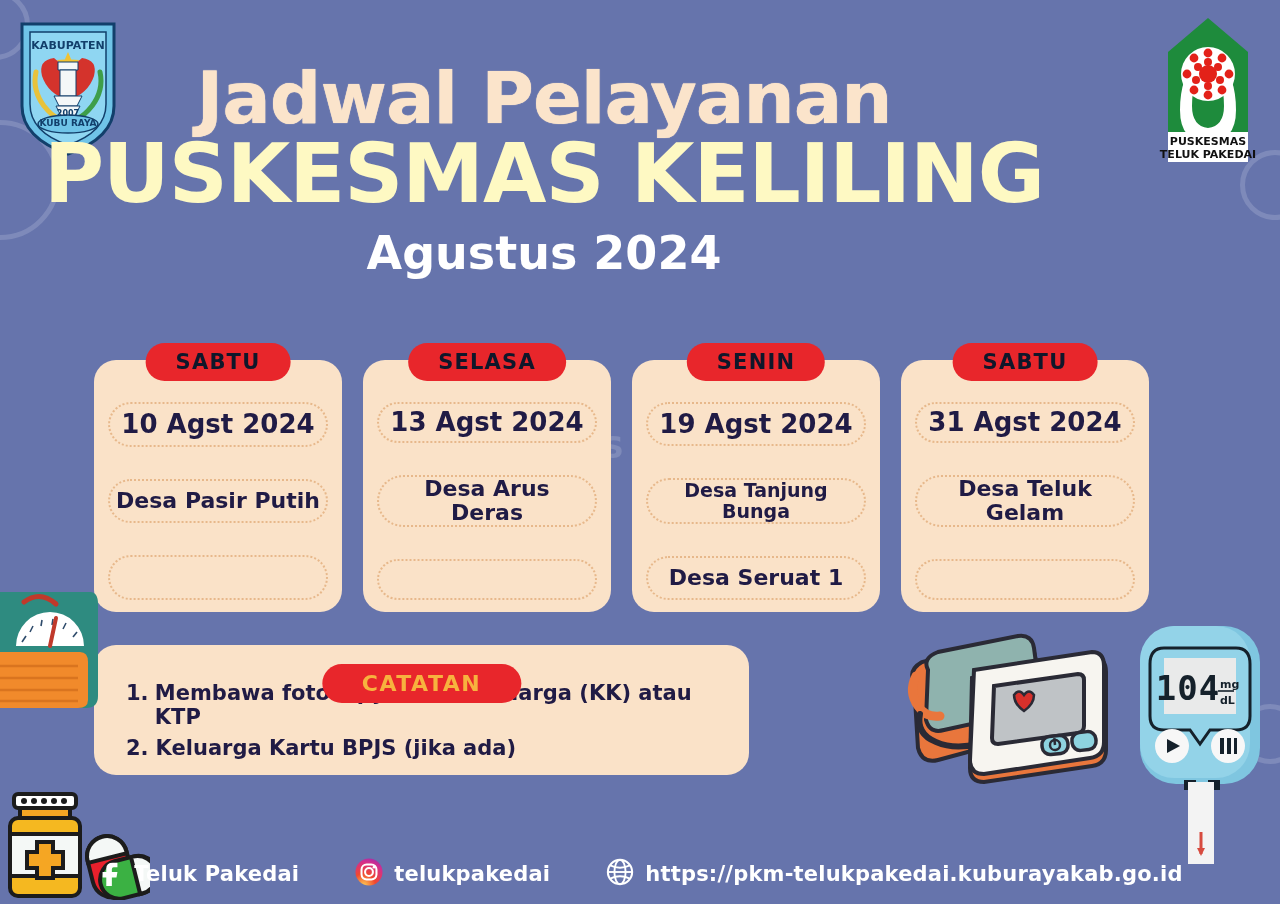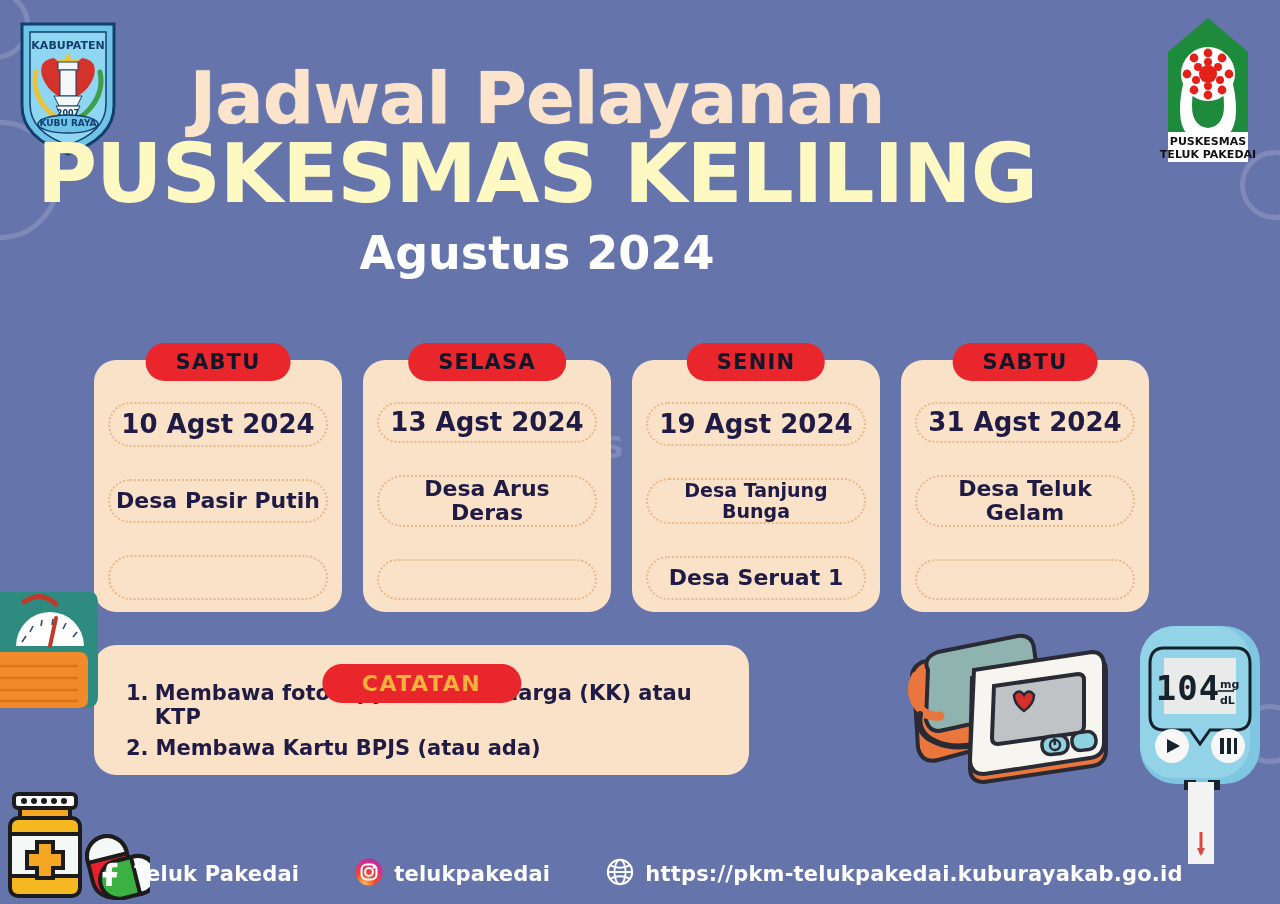--- a/index.html
+++ b/index.html
@@ -24,21 +24,21 @@
     font-size:30px; font-weight:bold; letter-spacing:2px;
     color:rgba(255,255,255,0.16); white-space:nowrap;
     pointer-events:none;
   }
 
   
   .logo-left { position:absolute; left:8px; top:14px; width:120px; height:145px; }
   .logo-right { position:absolute; right:22px; top:14px; width:100px; height:152px; }
 
   
-  .titles { position:absolute; left:9px; top:62px; width:1056px; text-align:center; }
+  .titles { position:absolute; left:16px; top:62px; width:1056px; text-align:center; }
   .t1 {
     font-size:72px; font-weight:bold; color:#FBE4CB;
     letter-spacing:-1px; line-height:1.02;
     text-shadow:0 0 1px #FBE4CB;
   }
   .t2 {
     font-size:82px; font-weight:bold; color:#fef9c3;
     letter-spacing:-1px; line-height:1.05; margin-top:-4px;
   }
   .t3 {
@@ -200,21 +200,21 @@
   </div>
 
   <div class="notes">
     <div class="notes-badge">CATATAN</div>
     <div class="note-row">
       <span class="note-num">1.</span>
       <span>Membawa fotocopy Kartu Keluarga (KK) atau KTP</span>
     </div>
     <div class="note-row">
       <span class="note-num">2.</span>
-      <span>Membawa Kartu BPJS (atau ada)</span>
+      <span>Keluarga Kartu BPJS (jika ada)</span>
     </div>
   </div>
 
   <div class="illus ill-scale">
     <svg viewBox="0 0 108 125" width="108" height="125">
       <path d="M-10 8 H96 Q104 8 104 20 V112 Q104 124 92 124 H-10 Z" fill="#2E8B80"></path>
       <path d="M30 18 Q46 6 62 20" fill="none" stroke="#C0392B" stroke-width="5" stroke-linecap="round"></path>
       <path d="M22 62 A34 34 0 0 1 90 62 Z" fill="#FFFFFF"></path>
       <g stroke="#2E4B6B" stroke-width="1.6">
         <line x1="28" y1="58" x2="32" y2="52"></line>

